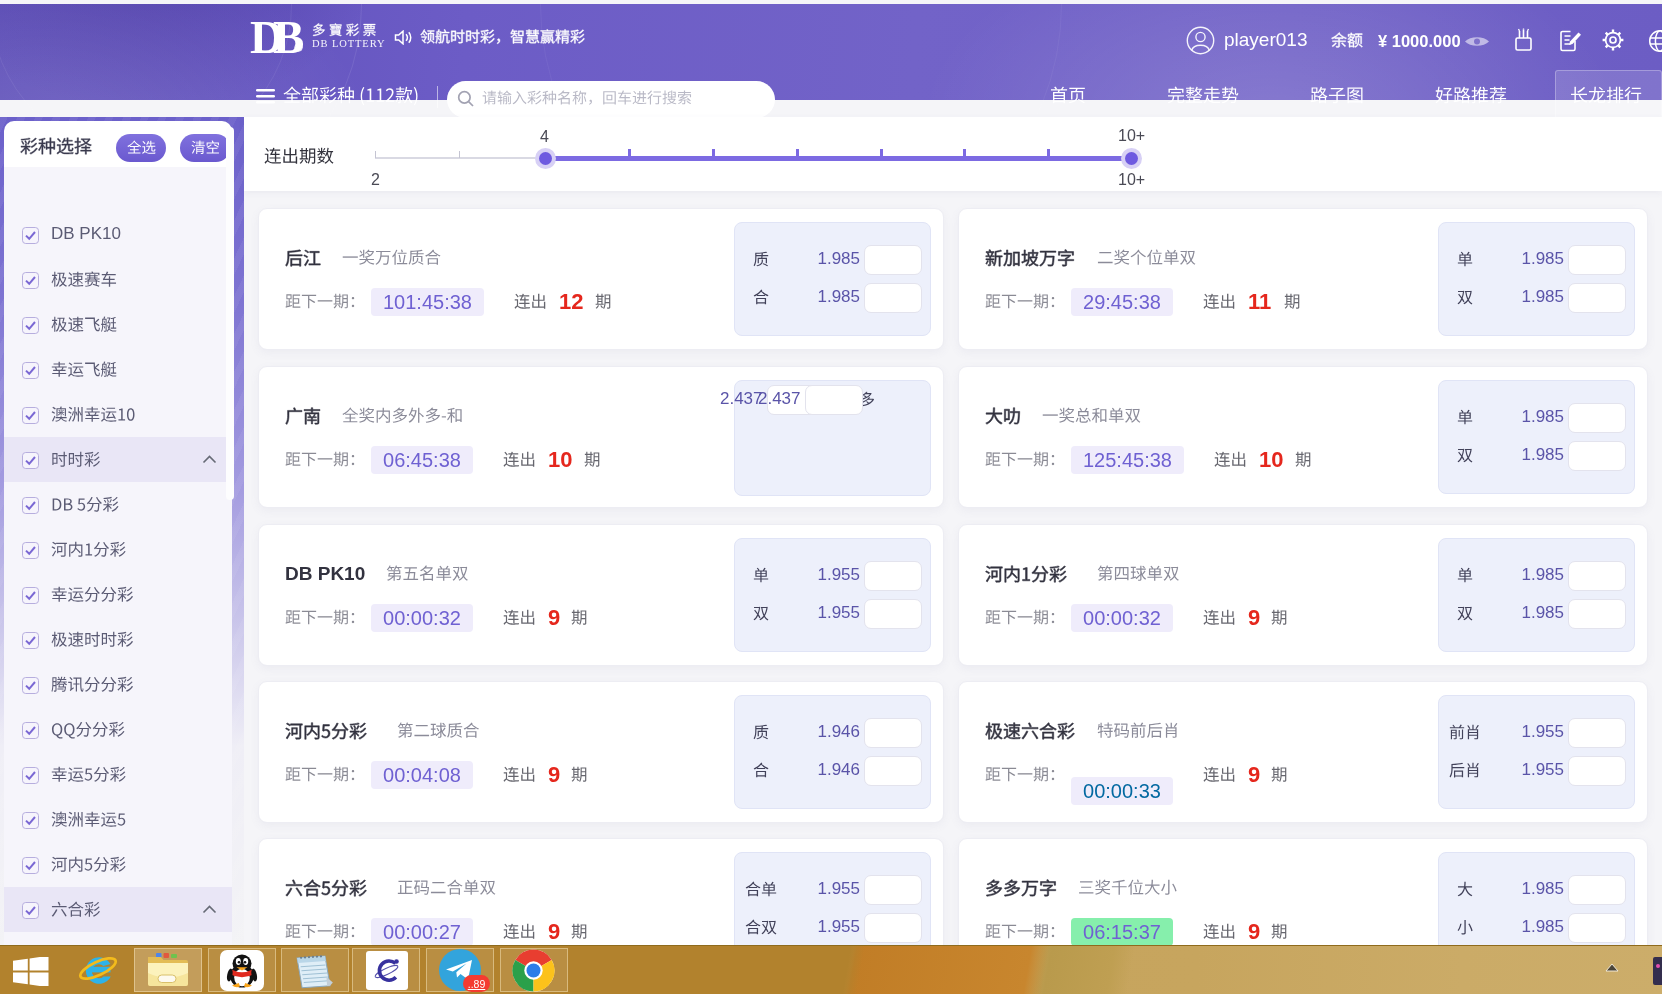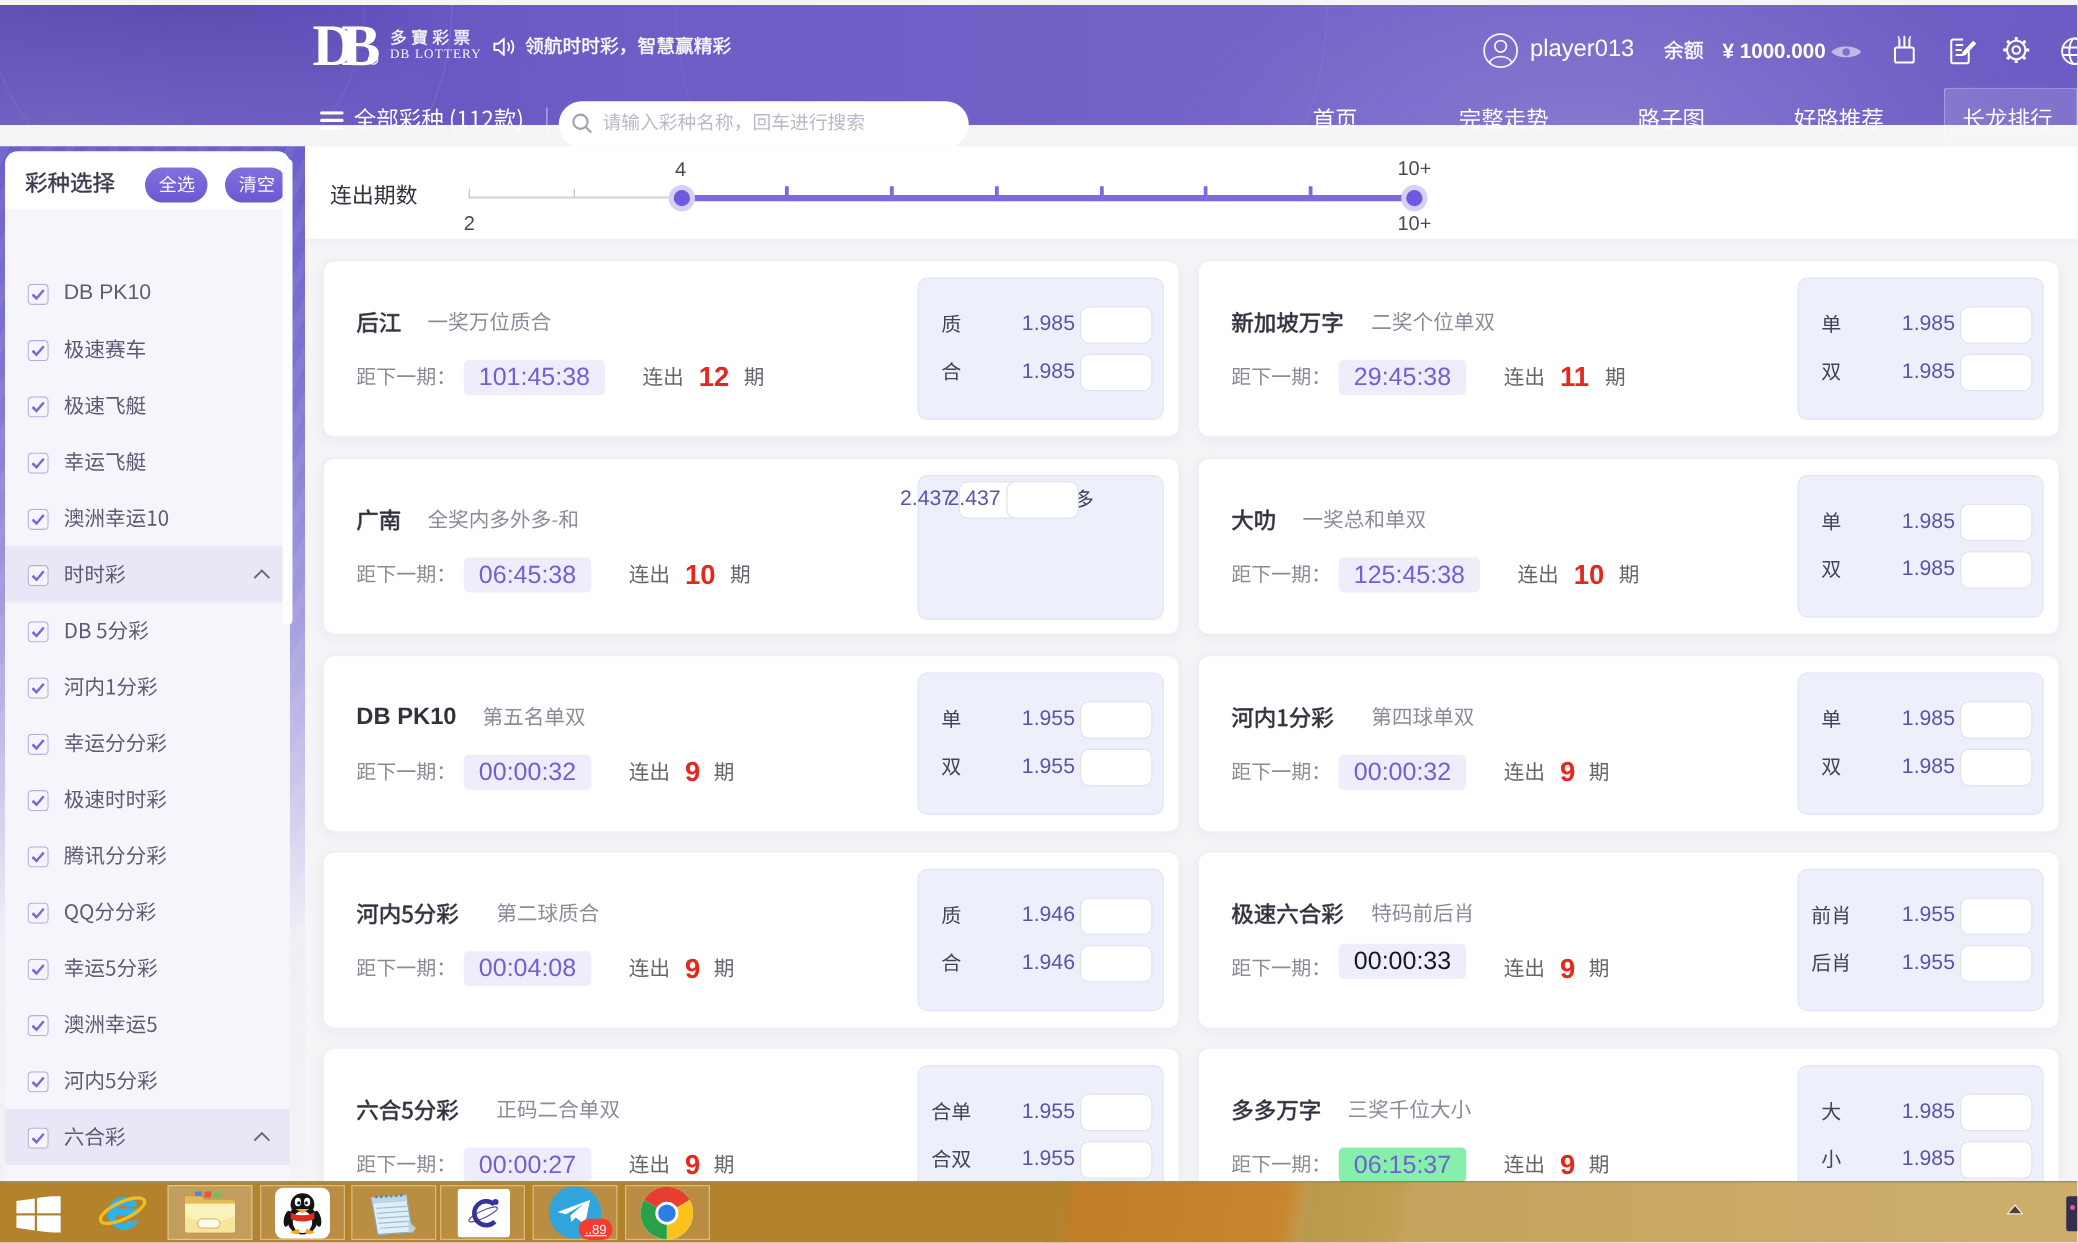--- a/index.html
+++ b/index.html
@@ -1218,21 +1218,21 @@
         <svg width="80" height="19" viewBox="0 0 80 19">
           <g fill="#8a8a94" transform="translate(0,14.1) scale(0.016000)">
             <use href="#g8DDD" x="0"></use>
             <use href="#g4E0B" x="1000"></use>
             <use href="#g4E00" x="2000"></use>
             <use href="#g671F" x="3000"></use>
             <use href="#gFF1A" x="4000"></use>
           </g>
         </svg>
       </div>
-      <div style="position:absolute;left:112px;top:73px;width:102px;height:28px;background:#efecfb;border-radius:4px;display:flex;align-items:center;justify-content:center;font:20px 'Liberation Sans',sans-serif;color:#0f172a;">00:00:33</div>
+      <div style="position:absolute;left:112px;top:95px;width:102px;height:28px;background:#efecfb;border-radius:4px;display:flex;align-items:center;justify-content:center;font:20px 'Liberation Sans',sans-serif;color:#0369a1;">00:00:33</div>
       <div style="position:absolute;left:244px;top:84px;">
         <svg width="33" height="19" viewBox="0 0 33 19">
           <g fill="#66666e" transform="translate(0,14.5) scale(0.016500)">
             <use href="#g8FDE" x="0"></use>
             <use href="#g51FA" x="1000"></use>
           </g>
         </svg>
       </div>
       <div style="position:absolute;left:289px;top:80px;font:bold 22px 'Liberation Sans',sans-serif;color:#e5271d;">9</div>
       <div style="position:absolute;left:312px;top:84px;">

